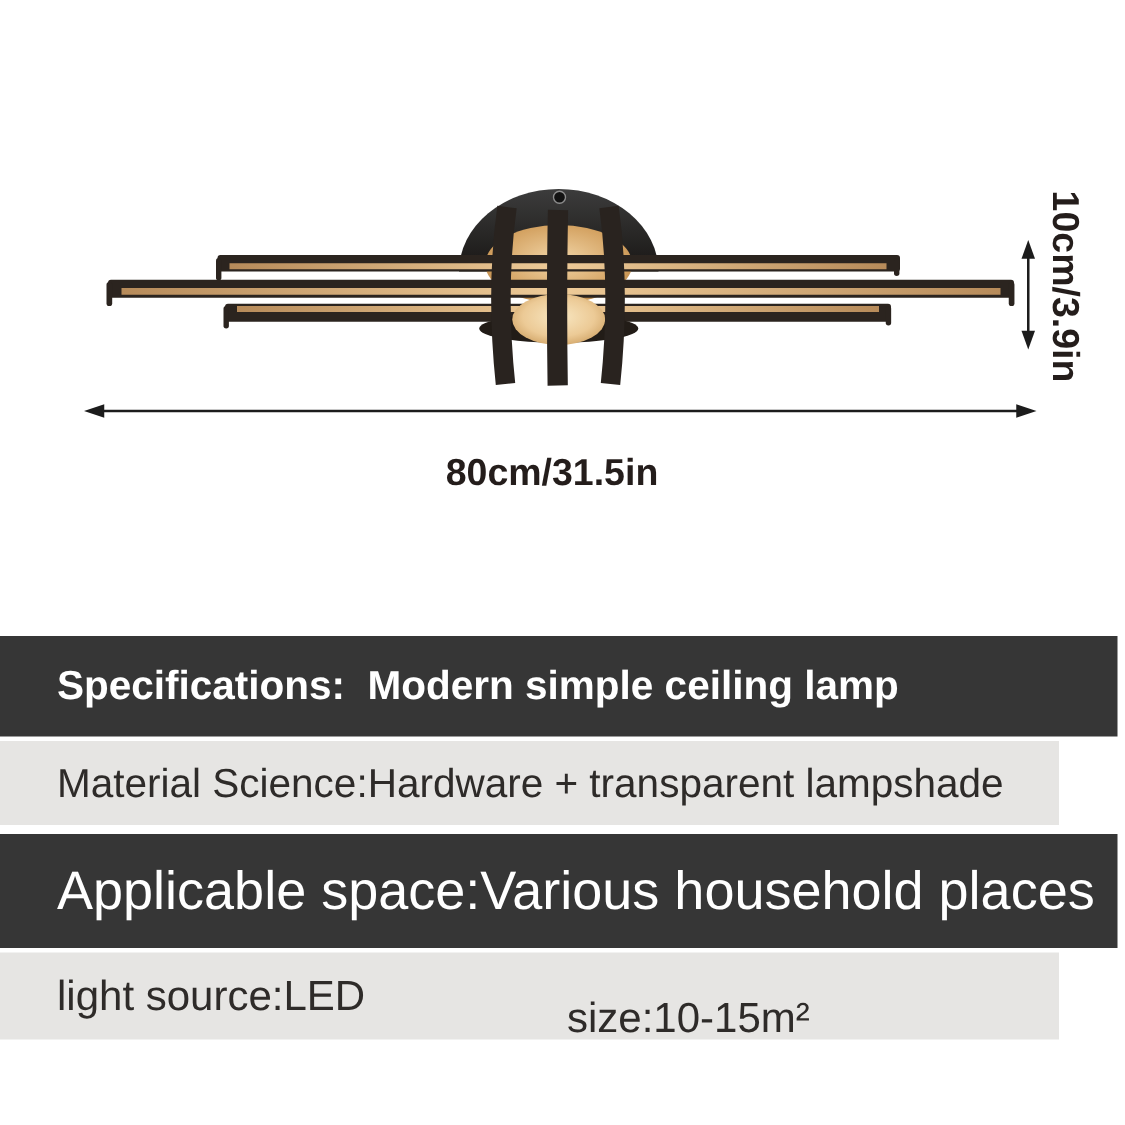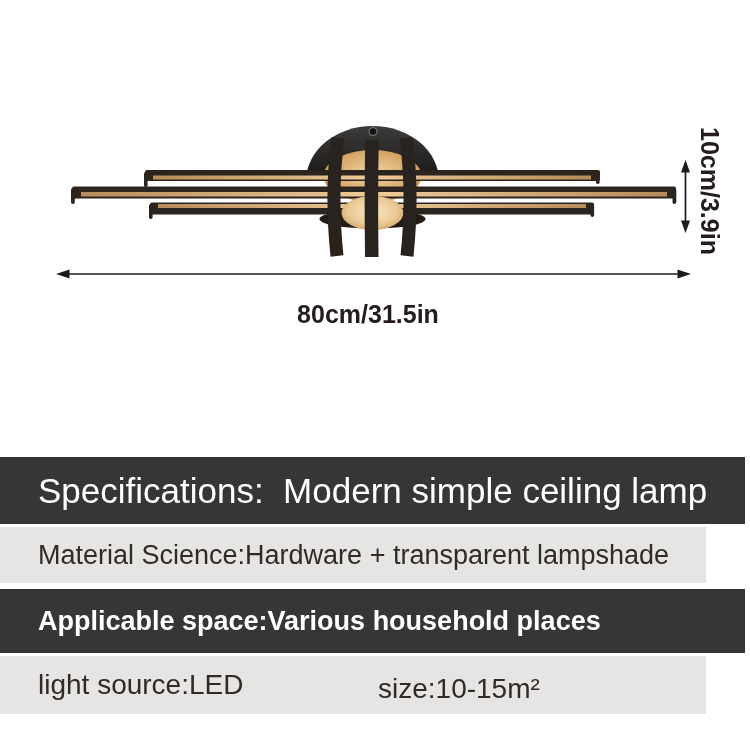--- a/index.html
+++ b/index.html
@@ -28,25 +28,25 @@
   .row.dark{
     background:var(--row-dark,#363636);
     color:var(--text-light,#ffffff);
     width:745px;
   }
   .row.light{
     background:var(--row-light,#e6e5e3);
     color:var(--text-dark,#2e2b29);
     width:706px;
   }
-  .row-header{height:67px;margin-bottom:3px;font-size:35px;font-weight:normal;margin-top:33px;}
+  .row-header{height:67px;margin-bottom:3px;font-size:27px;font-weight:bold;}
   .row-material{height:56px;margin-bottom:6px;font-size:27px;}
-  .row-space{height:64px;margin-bottom:3px;font-size:27px;font-weight:bold;}
+  .row-space{height:76px;margin-bottom:3px;font-size:36px;}
   .row-bottom{height:58px;font-size:28px;position:relative;}
-  .cell-size{position:absolute;left:378px;top:4px;height:100%;display:flex;align-items:center;}
+  .cell-size{position:absolute;left:378px;top:15px;height:100%;display:flex;align-items:center;}
 </style>
 </head>
 <body>
 
 <div class="canvas">
 
   <div class="figure">
     <svg width="750" height="424" viewBox="0 0 750 424">
       <defs>
         <linearGradient id="gDomeBody" x1="0" y1="0" x2="0" y2="1">

